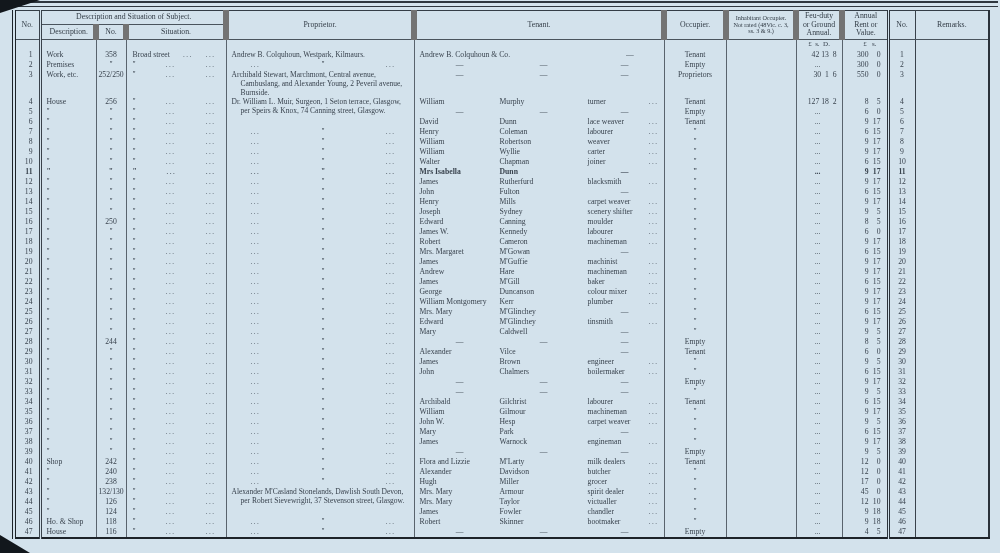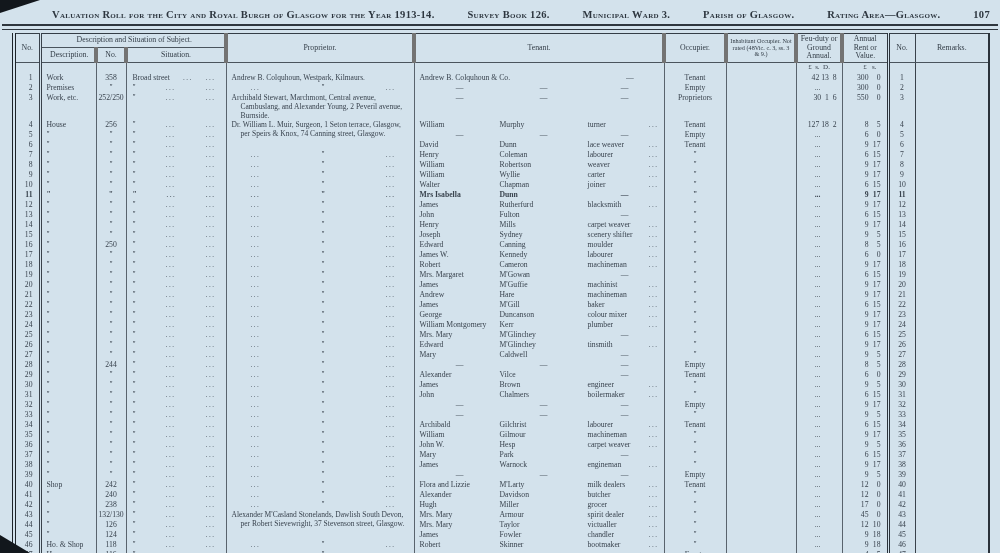--- a/index.html
+++ b/index.html
@@ -13,21 +13,21 @@
   .titlebar{display:flex;justify-content:space-between;align-items:baseline;
             padding:9px 10px 3px 52px;font-variant:small-caps;letter-spacing:.3px;
             font-size:10.5px;font-weight:bold;color:#2d363f;white-space:nowrap;}
   .rule{margin:1px 2px 0 2px;height:3px;border-top:2px solid #2e363e;border-bottom:1px solid #2e363e;}
   
   table{table-layout:fixed;width:975px;margin:3px 0 0 12px;border-collapse:collapse;
         border:1.6px solid #343d46;border-left:4px double #1d2329;border-right:2px solid #2a323a;
         border-bottom:2.4px solid #1d2329;}
   th,td{overflow:hidden;white-space:nowrap;}
   thead th{font-weight:normal;font-size:7.8px;line-height:8.6px;text-align:center;
-           border-left:4px solid #737373;border-bottom:1px solid #4a545d;padding:1px 2px;color:#323c46;}
+           border-left:6px solid #737373;border-bottom:1px solid #4a545d;padding:1px 2px;color:#323c46;}
   thead th.noL, tbody td.noL{border-left:none;}
   th.c-desc, td.c-desc{border-left:3px double #39424b;}
   th.c-n2, td.c-n2{border-left:3px double #2b333b;}
   th.c-rem, td.c-rem{border-left:1.6px solid #39424b;}
   th.inh{font-size:6.2px;line-height:6.6px;white-space:normal;}
   th.multi{white-space:normal;}
   tbody td{font-size:7.7px;line-height:9px;border-left:1px solid #59636d;padding:0 2px;
            vertical-align:top;color:#39434e;}
   tbody tr{height:9px;}
   .units td{height:10px;font-size:7px;color:#3a444f;}
@@ -56,28 +56,20 @@
   .rs{width:13px;text-align:right;}
   .c-n2{text-align:center;}
 </style>
 </head>
 <body>
 
 <div class="page">
   <div class="corner-tl"></div>
   <div class="corner-bl"></div>
 
-  <div class="titlebar">
-    <span>Valuation Roll for the City and Royal Burgh of Glasgow for the Year 1913-14.</span>
-    <span>Survey Book 126.</span>
-    <span>Municipal Ward 3.</span>
-    <span>Parish of Glasgow.</span>
-    <span>Rating Area—Glasgow.</span>
-    <span>107</span>
-  </div>
   <div class="rule"></div>
 
   <table>
     <colgroup>
       <col style="width:26px">
         <col style="width:56px">
         <col style="width:30px">
         <col style="width:100px">
       <col style="width:188px">
         <col style="width:250px">

